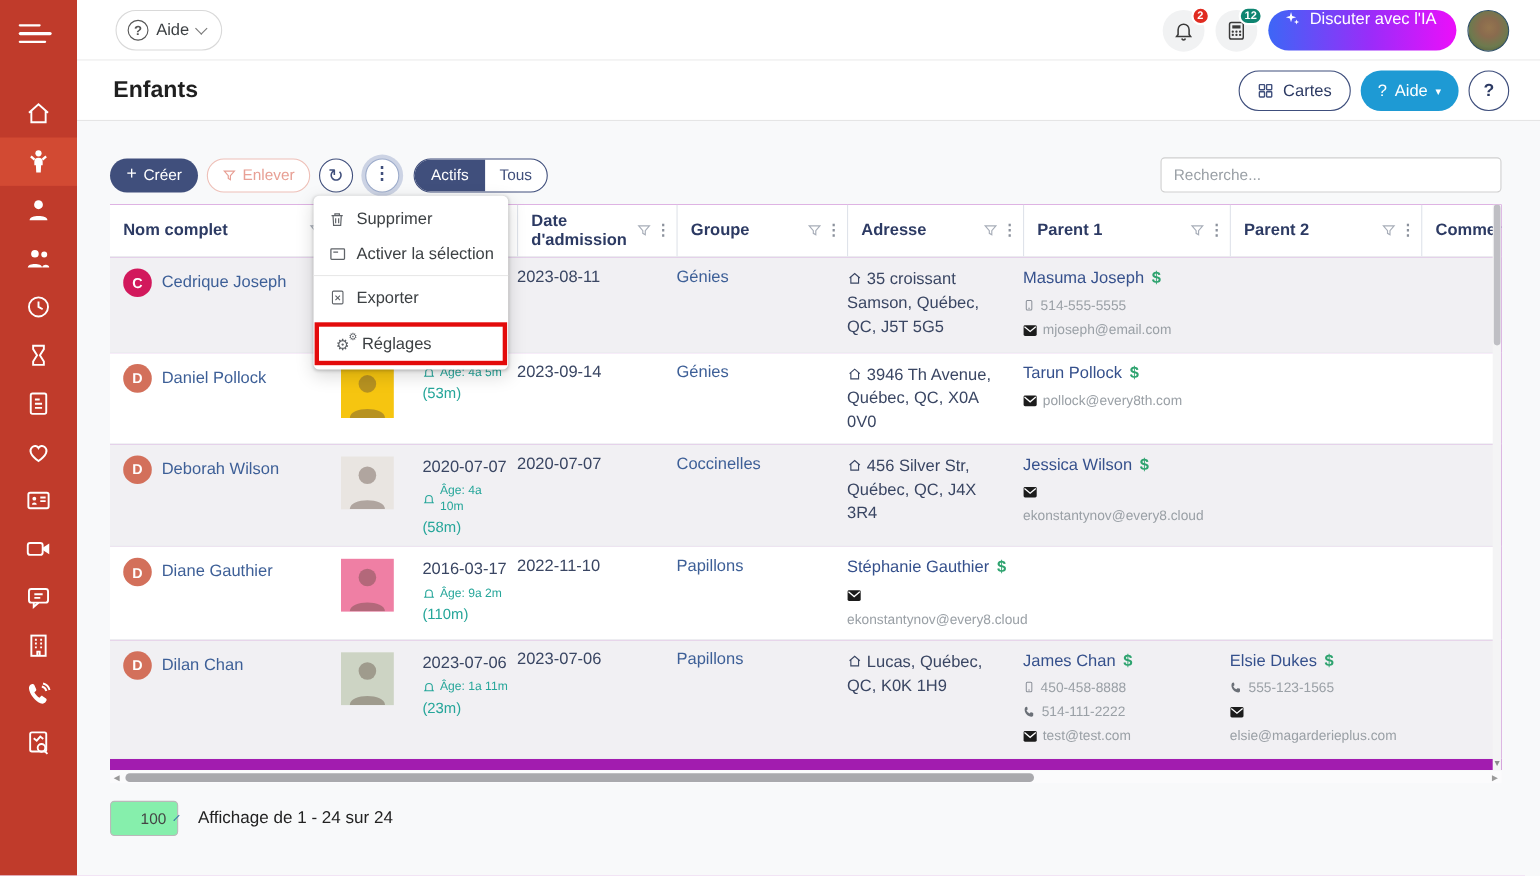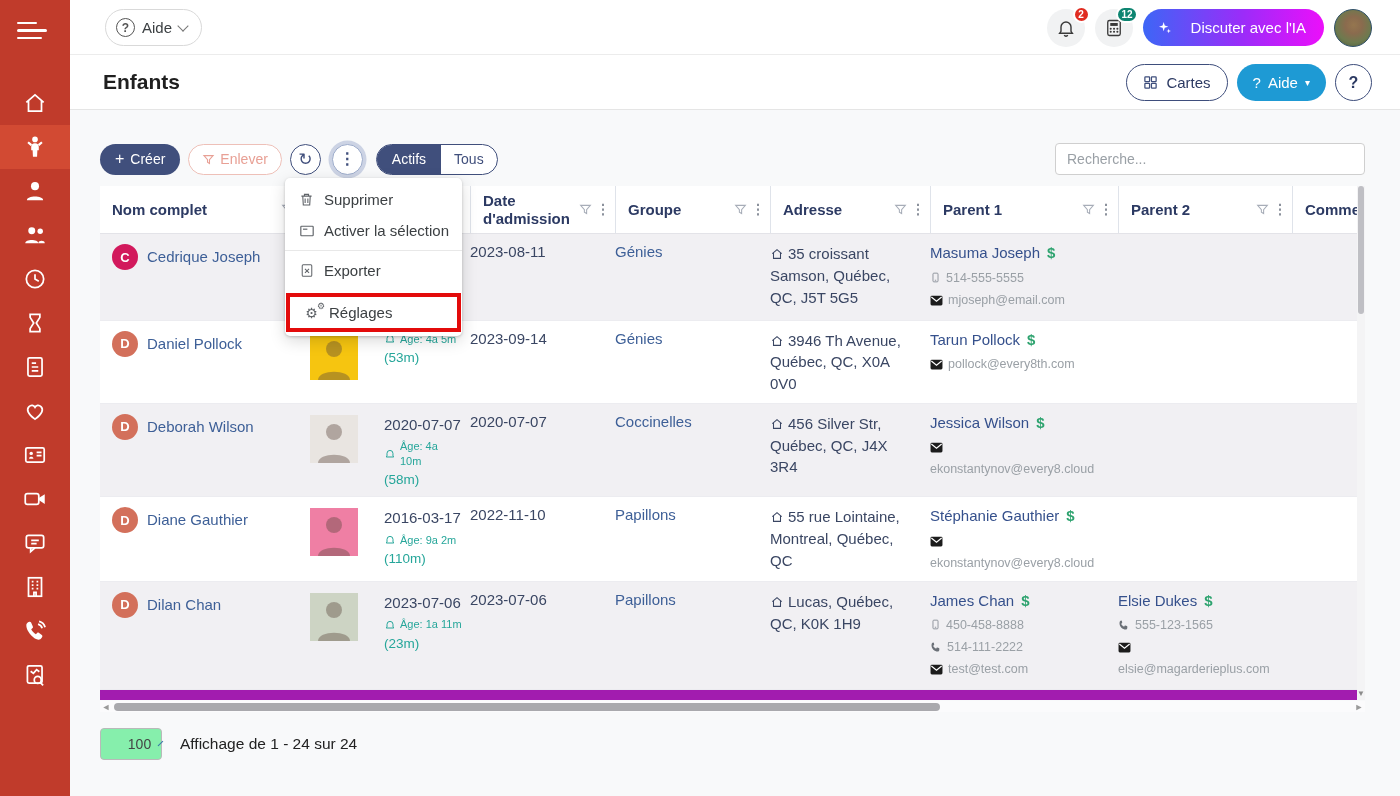--- a/index.html
+++ b/index.html
@@ -21,21 +21,21 @@
   
   .topbar { position:absolute; left:70px; top:0; right:0; height:55px; background:#fff; border-bottom:1px solid #ececec; z-index:20; }
   .help-pill { position:absolute; left:35px; top:9px; height:37px; padding:0 14px 0 10px; display:flex; align-items:center; gap:7px; background:#fff; border:1px solid #d9d9d9; border-radius:19px; cursor:pointer; font-size:15px; color:#3c4043; }
   .qmark-circle { width:19px; height:19px; border:1.5px solid #555; border-radius:50%; display:flex; align-items:center; justify-content:center; font-size:12px; font-weight:bold; color:#555; }
   .chev { width:8px; height:8px; border-right:1.6px solid #777; border-bottom:1.6px solid #777; transform:rotate(45deg); margin-top:-3px; }
   .top-right { position:absolute; right:28px; top:0; height:55px; display:flex; align-items:center; gap:10px; }
   .icon-circle { position:relative; width:38px; height:38px; border-radius:50%; background:#f1f2f3; border:none; display:flex; align-items:center; justify-content:center; cursor:pointer; }
   .badge { position:absolute; top:-3px; right:-5px; min-width:17px; height:17px; padding:0 3px; border-radius:9px; color:#fff; font-size:10px; font-weight:bold; display:flex; align-items:center; justify-content:center; border:2px solid #fff; }
   .badge.red { background:#e02b20; }
   .badge.teal { background:#0e8571; }
-  .ai-btn { height:37px; padding:0 18px 0 14px; border:none; border-radius:19px; display:flex; align-items:center; gap:18px; color:#fff; font-size:15px; cursor:pointer; background:linear-gradient(90deg,#3d66f6 0%,#9b2cf9 55%,#ec0ffa 100%); }
+  .ai-btn { height:37px; padding:0 18px 0 14px; border:none; border-radius:19px; display:flex; align-items:flex-start; gap:8px; color:#fff; font-size:15px; cursor:pointer; background:linear-gradient(90deg,#3d66f6 0%,#9b2cf9 55%,#ec0ffa 100%); }
   .avatar-top { width:38px; height:38px; border-radius:50%; cursor:pointer; background:radial-gradient(circle at 52% 42%, #95764f 0%, #8a6b4e 30%, #6d7a4e 62%, #46543a 100%); border:1px solid #2f4f66; }
 
   
   .page-header { position:absolute; left:70px; top:55px; right:0; height:55px; background:#fff; border-bottom:1px solid #e5e5e5; z-index:15; }
   .page-title { position:absolute; left:33px; top:15px; font-size:21px; font-weight:bold; color:#1f1f1f; }
   .ph-right { position:absolute; right:28px; top:9px; display:flex; align-items:center; gap:9px; }
   .cards-btn { height:37px; padding:0 16px; display:flex; align-items:center; gap:8px; background:#fff; border:1.5px solid #3e4e7c; border-radius:19px; color:#2c3a63; font-size:15px; cursor:pointer; }
   .help-blue-btn { height:37px; padding:0 16px; display:flex; align-items:center; gap:7px; background:#1e9ad4; border:none; border-radius:19px; color:#fff; font-size:15px; cursor:pointer; }
   .help-blue-btn .caret { font-size:10px; }
   .q-btn { width:37px; height:37px; border-radius:50%; background:#fff; border:1.5px solid #3e4e7c; color:#2c3a63; font-size:16px; font-weight:bold; cursor:pointer; }
@@ -487,25 +487,20 @@
           <svg width="12" height="12" viewBox="0 0 24 24" fill="none" stroke="#26a69a" stroke-width="2">
                     <path d="M18 16 v-5.2 a6 6 0 0 0-12 0 V16 l-1.5 2 h15 Z"></path>
                   </svg>
           <span>Âge: 9a 2m</span>
         </div>
         <div class="age2">(110m)</div>
       </div>
     </div>
     <div class="td c-adm">2022-11-10</div>
     <div class="td c-group"><span class="group-link">Papillons</span></div>
-    <div class="td c-addr">
-      <span class="addr-icon"><svg width="14" height="14" viewBox="0 0 24 24" fill="none" stroke="#3a4663" stroke-width="1.8">
-                  <path d="M4 11.5 L12 4.5 L20 11.5 M6 10 V19.5 H18 V10"></path>
-                </svg></span><span>55 rue Lointaine, Montreal, Québec, QC</span>
-    </div>
     <div class="td c-p1 parent">
               <div class="pline"><span class="pname">Stéphanie Gauthier</span><span class="dollar">$</span></div>
               <div class="contact"><span class="cicon"><svg width="13" height="11" viewBox="0 0 24 20">
                     <rect x="1" y="1" width="22" height="18" rx="2.5" fill="#1c1c1c"></rect>
                     <path d="M2.5 3.5 L12 11.5 L21.5 3.5" stroke="#fff" stroke-width="2.2" fill="none"></path>
                   </svg></span><span>ekonstantynov@every8.cloud</span></div>
             </div>
     <div class="td c-p2 parent"></div>
     <div class="td c-comm"></div>
   </div>

